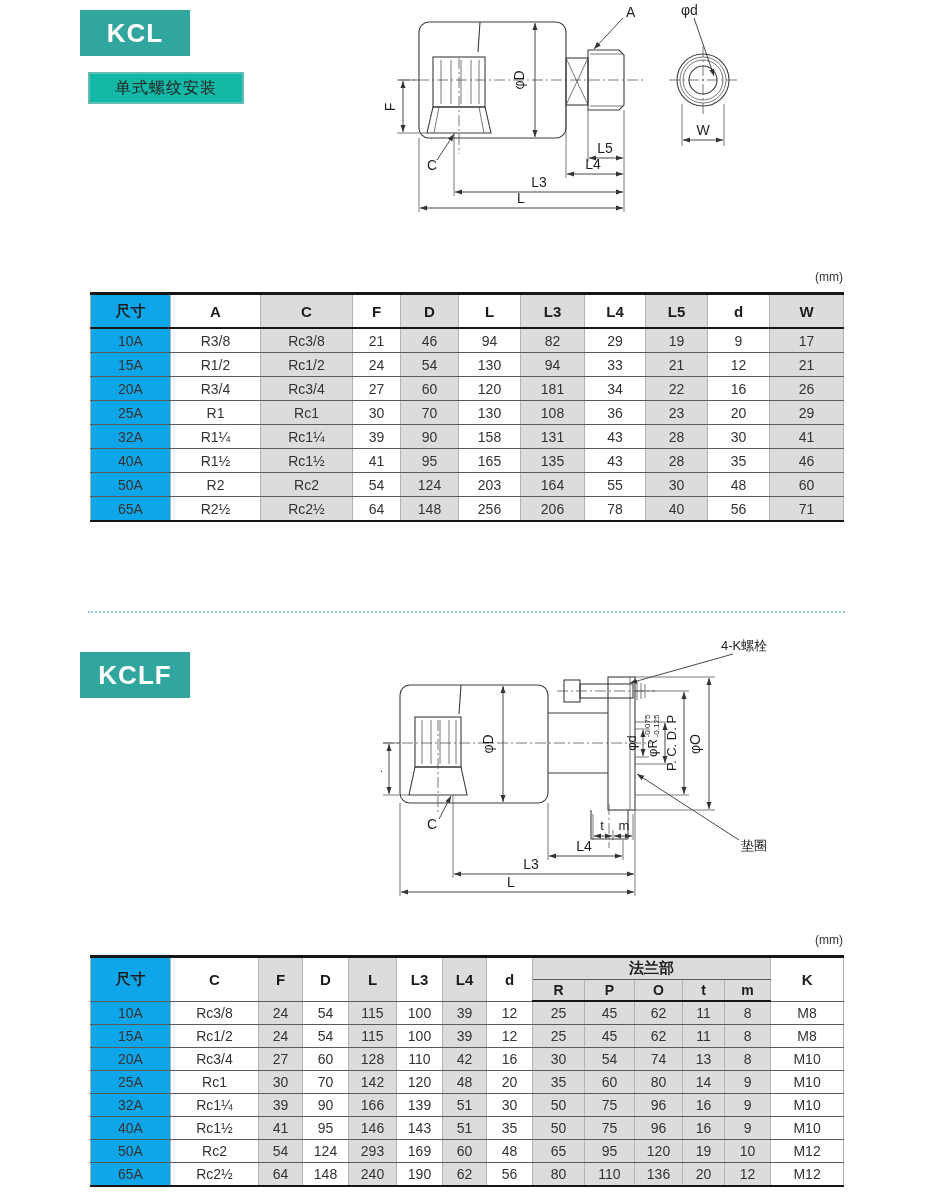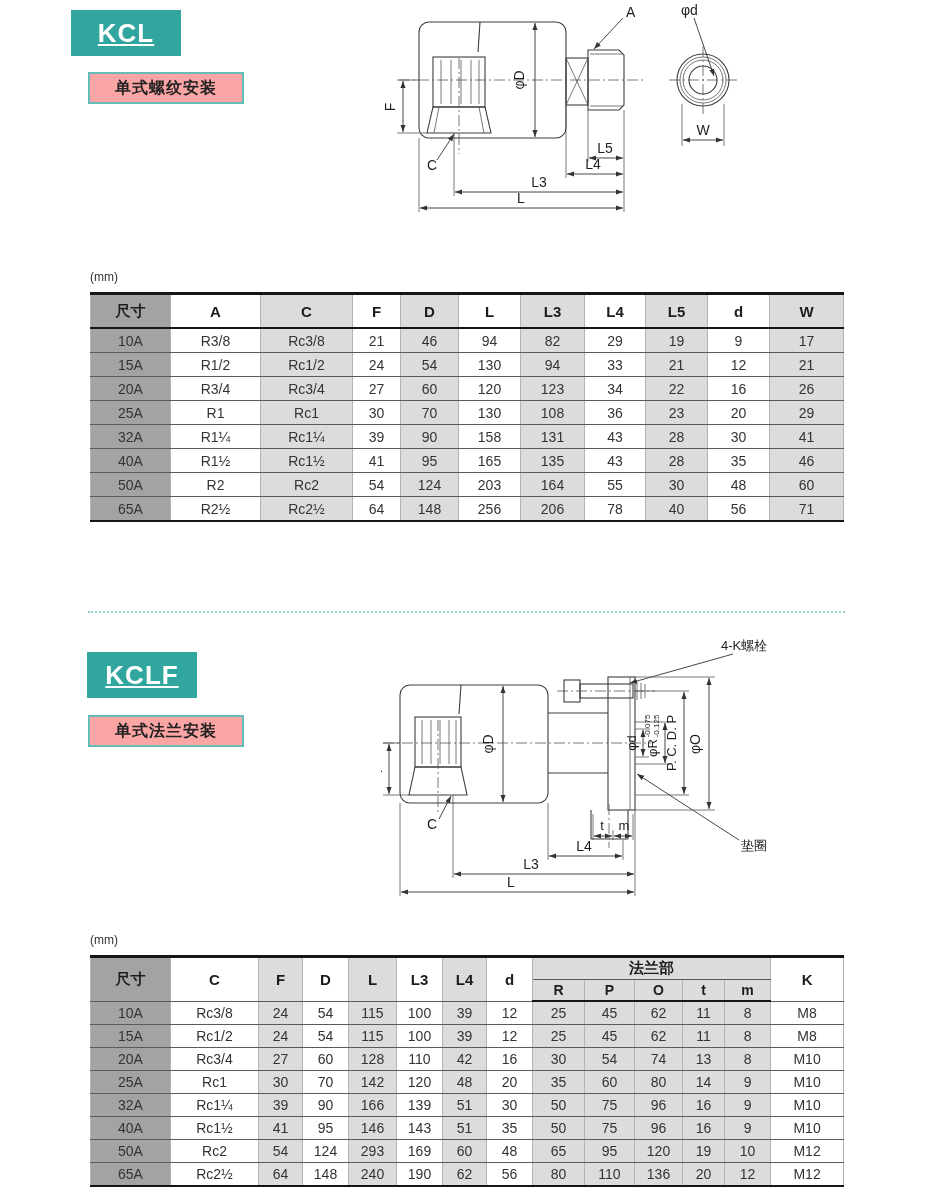--- a/index.html
+++ b/index.html
@@ -1,42 +1,42 @@
 <!DOCTYPE html>
 <html><head>
 <meta charset="utf-8">
 <style>
   html,body{margin:0;padding:0;background:#fff;}
   .page{position:relative;width:930px;height:1200px;background:#ffffff;
         font-family:"Liberation Sans",sans-serif;overflow:hidden;}
-  .badge{position:absolute;left:71px;width:110px;height:46px;background:#31A69E;
+  .badge{position:absolute;left:80px;width:110px;height:46px;background:#31A69E;
          color:#fff;font-size:26px;font-weight:bold;letter-spacing:1px;
-         display:flex;align-items:center;justify-content:center;text-decoration:underline;}
+         display:flex;align-items:center;justify-content:center;}
   .subbox{position:absolute;left:88px;width:152px;height:28px;border:2px solid #62BDB6;
-          background:#fca5a5;color:#222;font-size:16px;font-weight:bold;
+          background:#14b8a6;color:#222;font-size:16px;font-weight:normal;
           display:flex;align-items:center;justify-content:center;letter-spacing:1px;}
-  .unit{position:absolute;left:90px;width:753px;text-align:left;font-size:12px;color:#333;}
+  .unit{position:absolute;left:90px;width:753px;text-align:right;font-size:12px;color:#333;}
   .divider{position:absolute;left:88px;width:757px;border-top:2px dotted #93D2CC;height:0;}
   .tbl-wrap{position:absolute;left:90px;width:753px;}
   table.dim-table{border-collapse:collapse;table-layout:fixed;width:753px;
                   font-size:14px;color:#333;
                   border-top:3px solid #161616;border-bottom:2px solid #161616;
                   border-left:1px solid #8a8a8a;border-right:1px solid #8a8a8a;}
   .dim-table th,.dim-table td{border-left:1px solid #b3b3b3;border-right:1px solid #b3b3b3;
                   border-top:1px solid #5a5a5a;border-bottom:1px solid #5a5a5a;
                   text-align:center;vertical-align:middle;padding:0;font-weight:normal;
                   overflow:hidden;white-space:nowrap;}
   .dim-table thead th{font-weight:bold;font-size:15px;color:#1c1c1c;}
   .dim-table thead tr:last-child th{border-bottom:2px solid #161616;}
   .t1 thead th{height:32px;}
   .t1 tbody td{height:23px;}
   .t2 thead tr.h1 th{height:21px;}
   .t2 thead tr.h2 th{height:20px;font-size:14px;}
   .t2 tbody td{height:22px;}
-  .c-size{background:#a3a3a3;}
+  .c-size{background:#0ea5e9;}
   .c-gray{background:#DCDCDC;}
   .flange-group{border-bottom:1px solid #5a5a5a !important;}
   .drawing{position:absolute;}
   svg text{font-family:"Liberation Sans",sans-serif;fill:#1e1e1e;}
   .dwg-line{stroke:#3c3c3c;stroke-width:1.1;fill:none;}
   .dwg-thin{stroke:#555;stroke-width:0.8;fill:none;}
   .dwg-center{stroke:#555;stroke-width:0.8;fill:none;stroke-dasharray:11 3 2 3;}
   .dim{stroke:#333;stroke-width:0.9;fill:none;}
 </style>
 </head>
@@ -182,21 +182,21 @@
             <td>12</td>
             <td class="c-gray">21</td>
           </tr>
           <tr>
             <td class="c-size">20A</td>
             <td>R3/4</td>
             <td class="c-gray">Rc3/4</td>
             <td>27</td>
             <td class="c-gray">60</td>
             <td>120</td>
-            <td class="c-gray">123</td>
+            <td class="c-gray">181</td>
             <td>34</td>
             <td class="c-gray">22</td>
             <td>16</td>
             <td class="c-gray">26</td>
           </tr>
           <tr>
             <td class="c-size">25A</td>
             <td>R1</td>
             <td class="c-gray">Rc1</td>
             <td>30</td>
@@ -259,22 +259,21 @@
             <td class="c-gray">40</td>
             <td>56</td>
             <td class="c-gray">71</td>
           </tr>
         </tbody>
     </table>
   </div>
 
   <div class="divider" style="top:611px;"></div>
 
-  <div class="badge" style="top:652px;margin-left:16px;">KCLF</div>
-  <div class="subbox" style="top:715px;">单式法兰安装</div>
+  <div class="badge" style="top:652px;">KCLF</div>
 
   <svg class="drawing" style="left:381px;top:634px;" width="412" height="285" viewBox="0 0 412 285">
 
     <rect class="dwg-line" x="19" y="51" width="148" height="118" rx="10"></rect>
     <line class="dwg-line" x1="80" y1="51" x2="78" y2="80"></line>
 
     <rect class="dwg-line" x="34" y="83" width="46" height="50"></rect>
     <line class="dwg-thin" x1="41" y1="86" x2="41" y2="130"></line>
     <line class="dwg-thin" x1="50" y1="86" x2="50" y2="130"></line>
     <line class="dwg-thin" x1="59" y1="86" x2="59" y2="130"></line>

